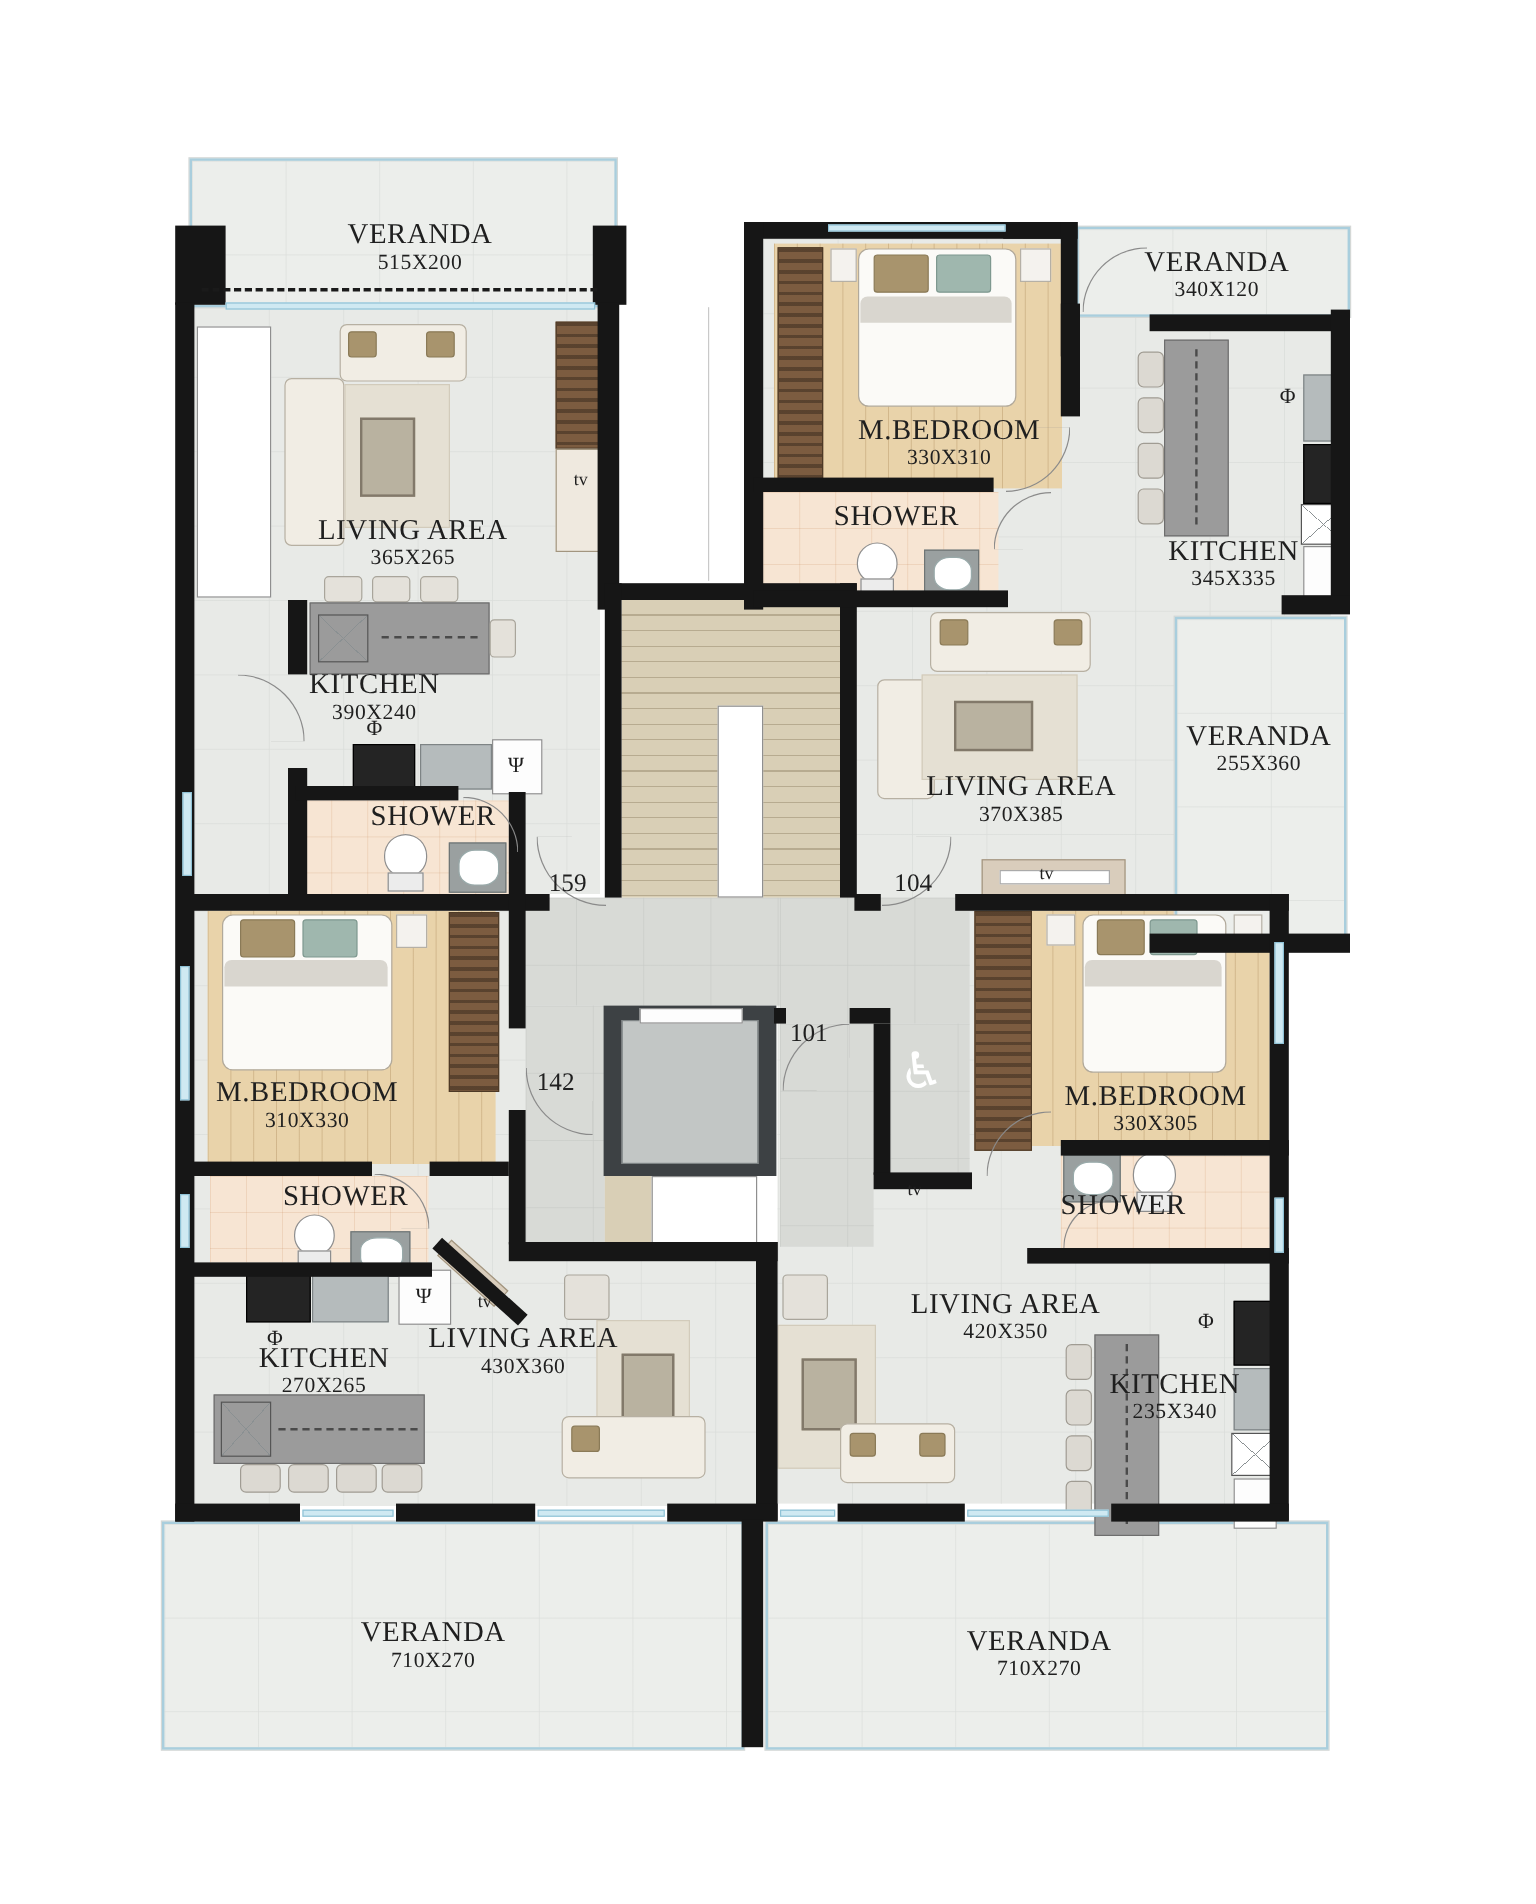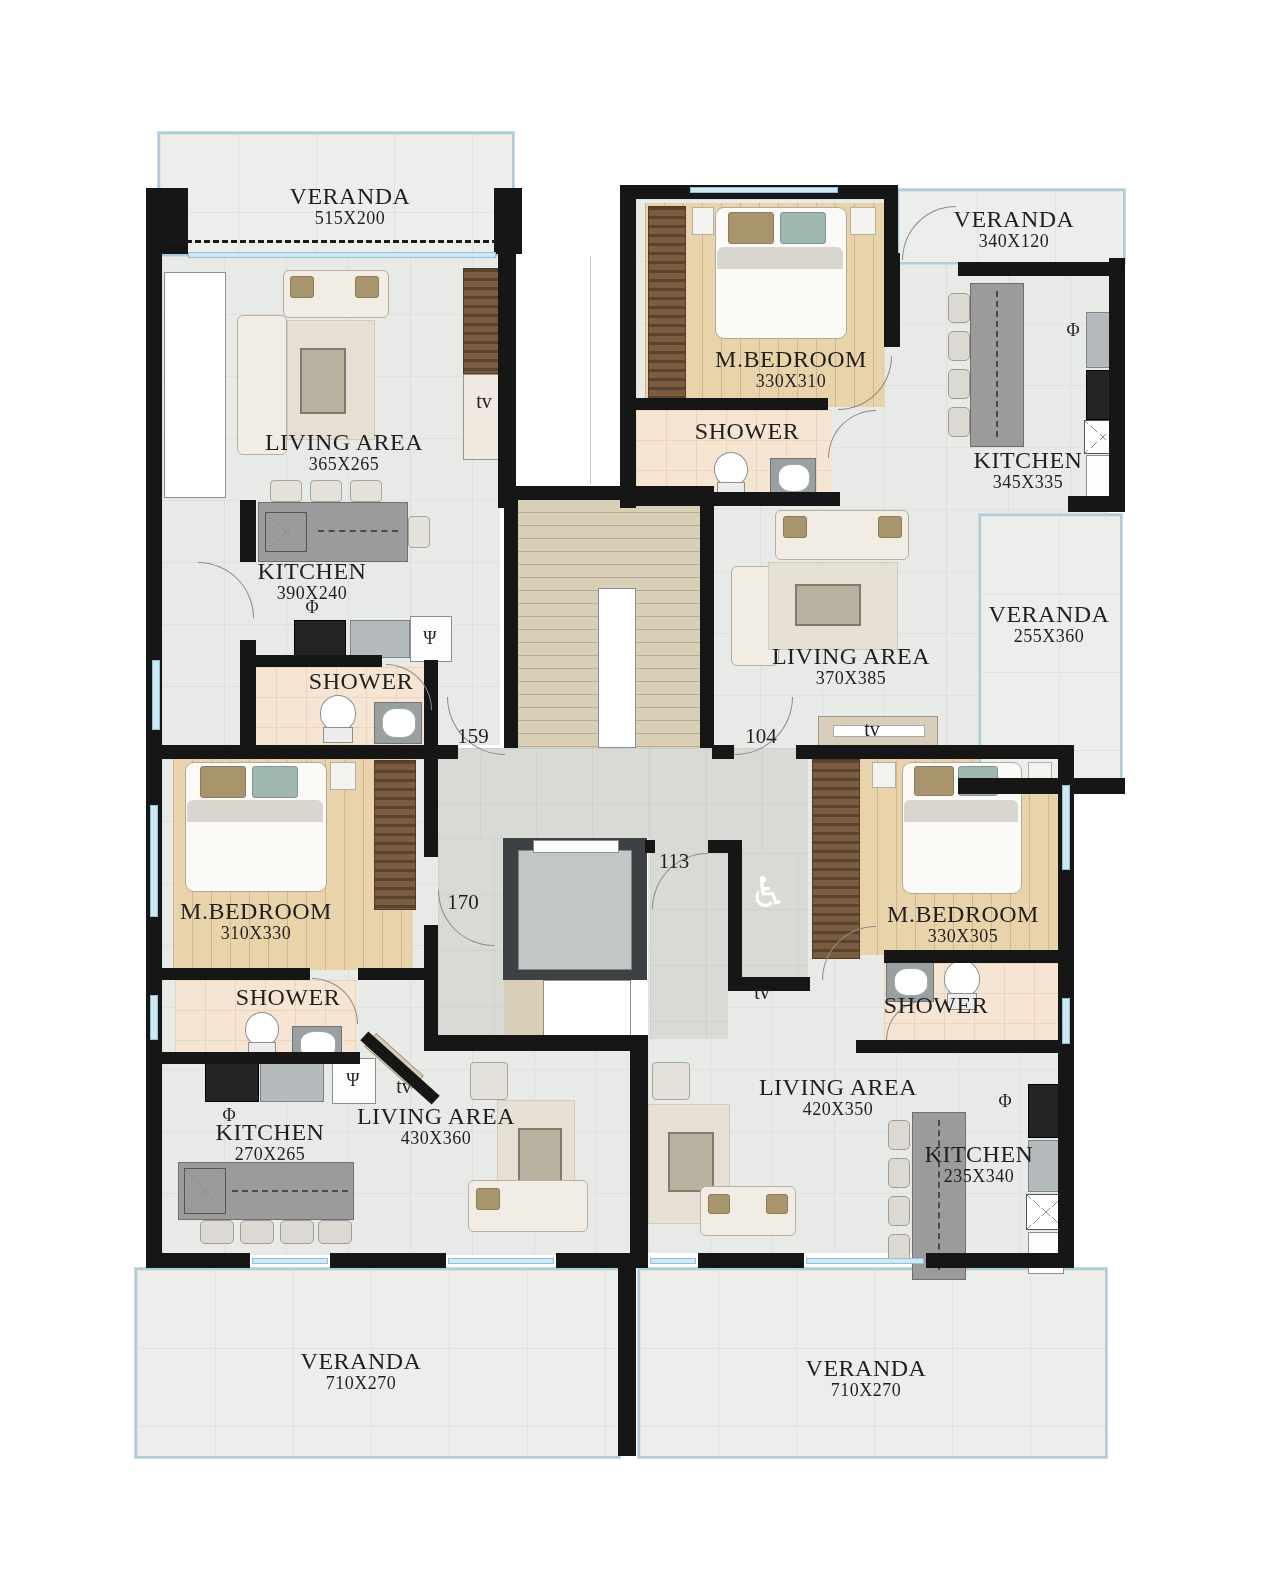--- a/index.html
+++ b/index.html
@@ -35,21 +35,21 @@
   .xthin{background-image:
     linear-gradient(to top right,transparent 49.6%,#9aa0a2 49.6%,#9aa0a2 50.35%,transparent 50.35%),
     linear-gradient(to bottom right,transparent 49.6%,#9aa0a2 49.6%,#9aa0a2 50.35%,transparent 50.35%);}
   
   .lbl{position:absolute;transform:translate(-50%,-50%);text-align:center;color:#1f1f1f;
        line-height:1.1;letter-spacing:.5px;white-space:nowrap;}
   .lbl .nm{font-size:24px;}
   .lbl .dm{font-size:18px;}
   .num{position:absolute;transform:translate(-50%,-50%);font-size:21px;color:#1f1f1f;}
   .sym{position:absolute;transform:translate(-50%,-50%);font-size:18px;color:#1f1f1f;}
-  .tvlbl{position:absolute;transform:translate(-50%,-50%);font-size:20px;color:#1f1f1f;}
+  .tvlbl{position:absolute;transform:translate(-50%,-50%);font-size:15px;color:#1f1f1f;}
   .wc{position:absolute;transform:translate(-50%,-50%);font-size:42px;color:#ffffff;
       font-family:"DejaVu Sans",sans-serif;}
   
   .arc{position:absolute;border:0 solid #8a8a8a;box-sizing:border-box;}
   .arc.tl{border-top-width:1.5px;border-left-width:1.5px;border-top-left-radius:100% 100%;}
   .arc.tr{border-top-width:1.5px;border-right-width:1.5px;border-top-right-radius:100% 100%;}
   .arc.bl{border-bottom-width:1.5px;border-left-width:1.5px;border-bottom-left-radius:100% 100%;}
   .arc.br{border-bottom-width:1.5px;border-right-width:1.5px;border-bottom-right-radius:100% 100%;}
   
   .bed{position:absolute;background:#fbfaf7;border:1.5px solid #b1a99b;border-radius:9px;}
@@ -419,18 +419,18 @@
       <div class="dm">710X270</div>
     </div>
 
   <div class="tvlbl" style="left:484px;top:401px">tv</div>
   <div class="tvlbl" style="left:872px;top:729px">tv</div>
   <div class="tvlbl" style="left:762px;top:992px">tv</div>
   <div class="tvlbl" style="left:404px;top:1086px">tv</div>
 
   <div class="num" style="left:473px;top:736px">159</div>
   <div class="num" style="left:761px;top:736px">104</div>
-  <div class="num" style="left:463px;top:902px">170</div>
-  <div class="num" style="left:674px;top:861px">113</div>
+  <div class="num" style="left:463px;top:902px">142</div>
+  <div class="num" style="left:674px;top:861px">101</div>
 
   <div class="wc" style="left:768px;top:892px">♿</div>
 
 </div>
 
 </body></html>

